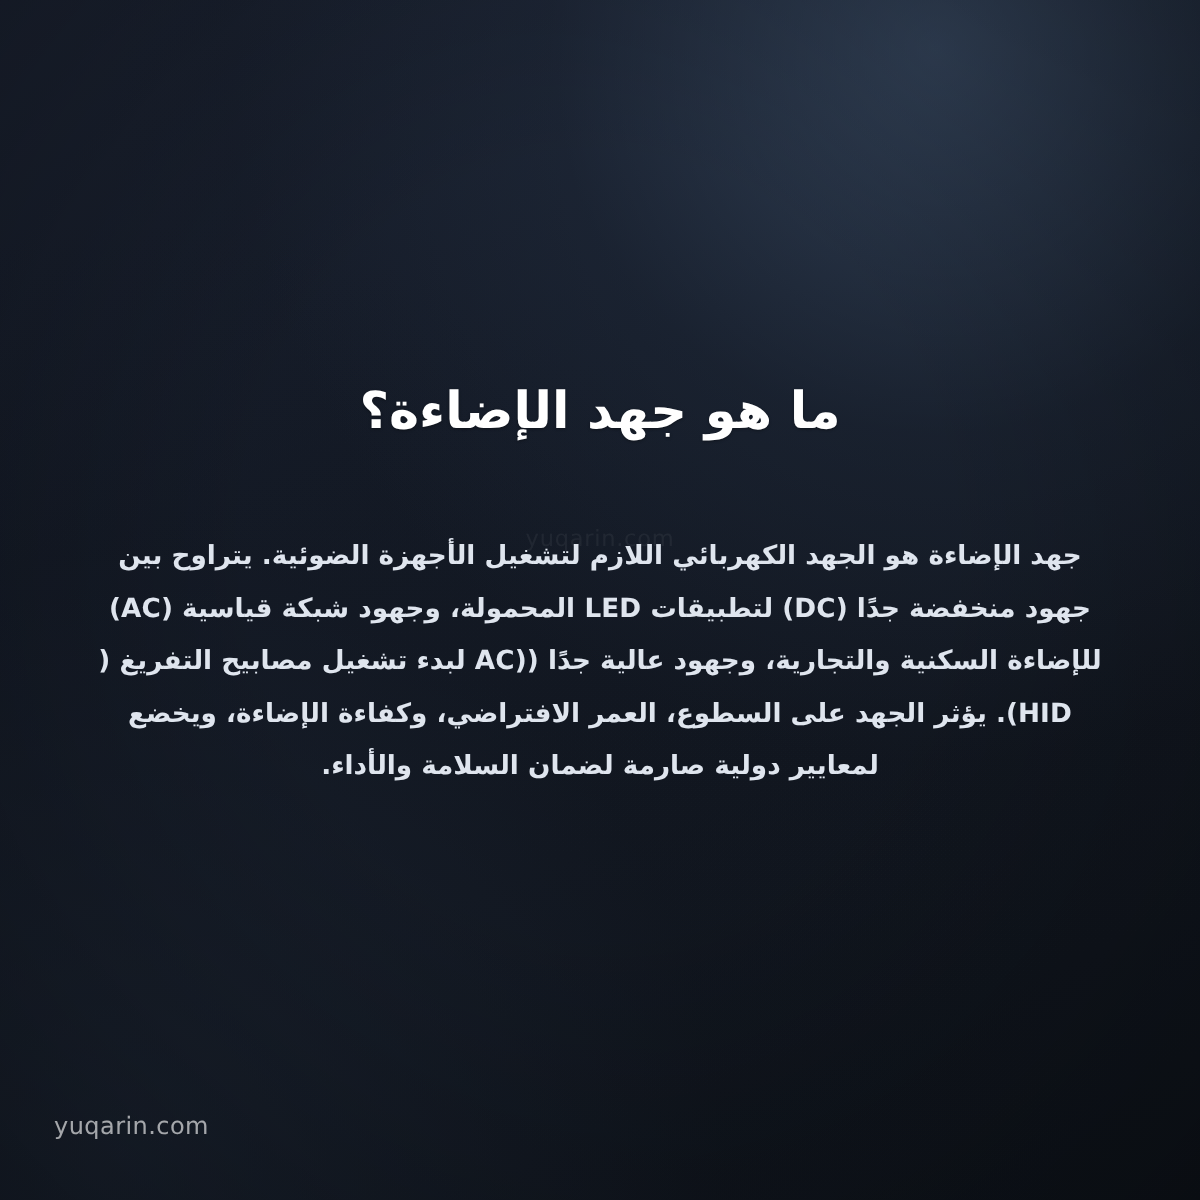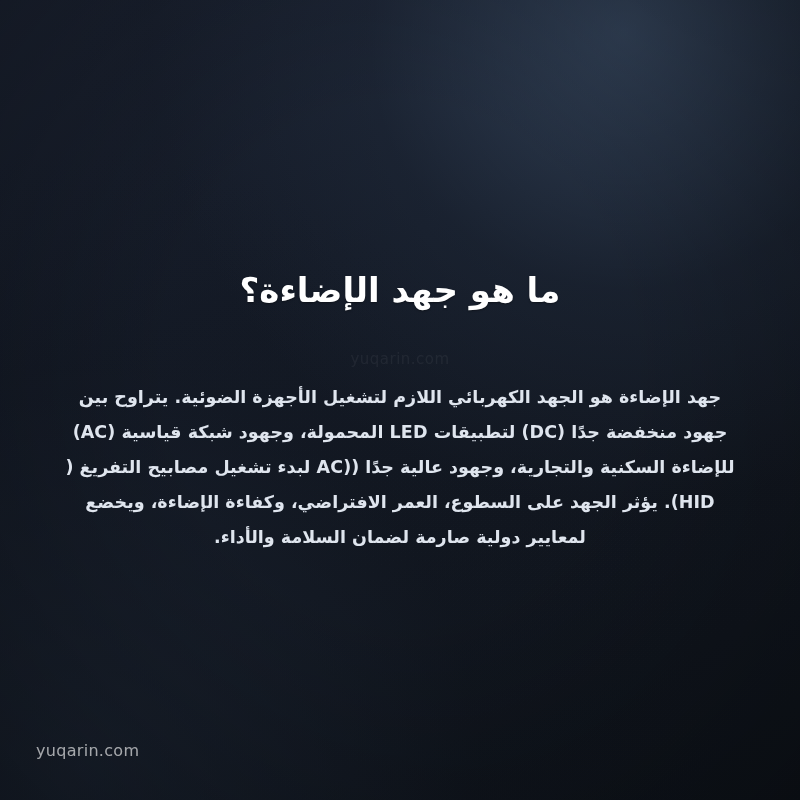--- a/index.html
+++ b/index.html
@@ -31,21 +31,21 @@
   }
   .content {
     position: absolute;
     left: 0;
     right: 0;
     top: 0;
     padding: 0 56px;
     box-sizing: border-box;
   }
   .title {
-    margin: 16px;
+    margin: 0;
     padding-top: 252px;
     text-align: center;
     color: #ffffff;
     font-size: 34px;
     font-weight: bold;
     letter-spacing: 0.2px;
     line-height: 1.3;
     text-shadow: 0 1px 2px rgba(0,0,0,0.35);
   }
   .watermark-center {

